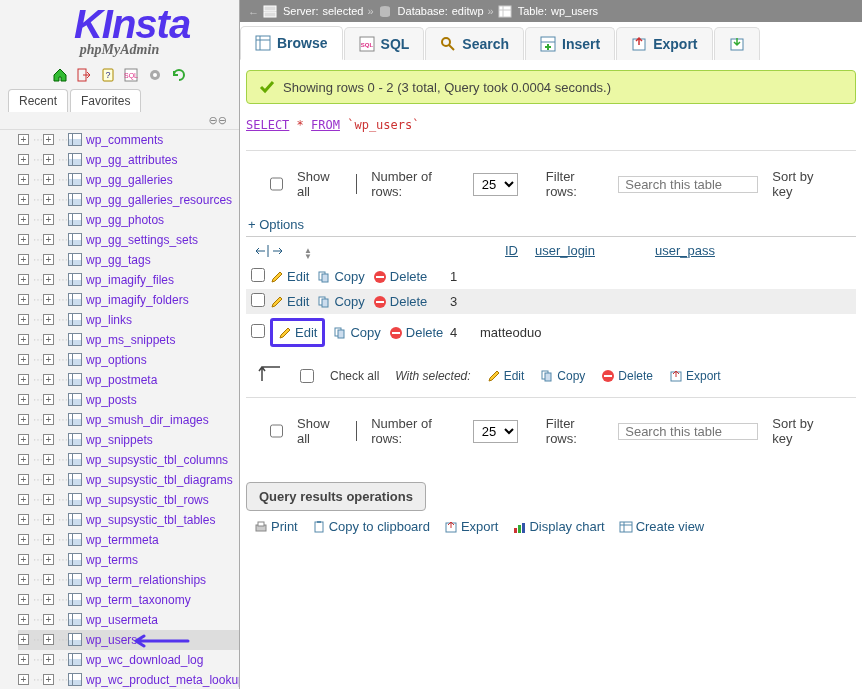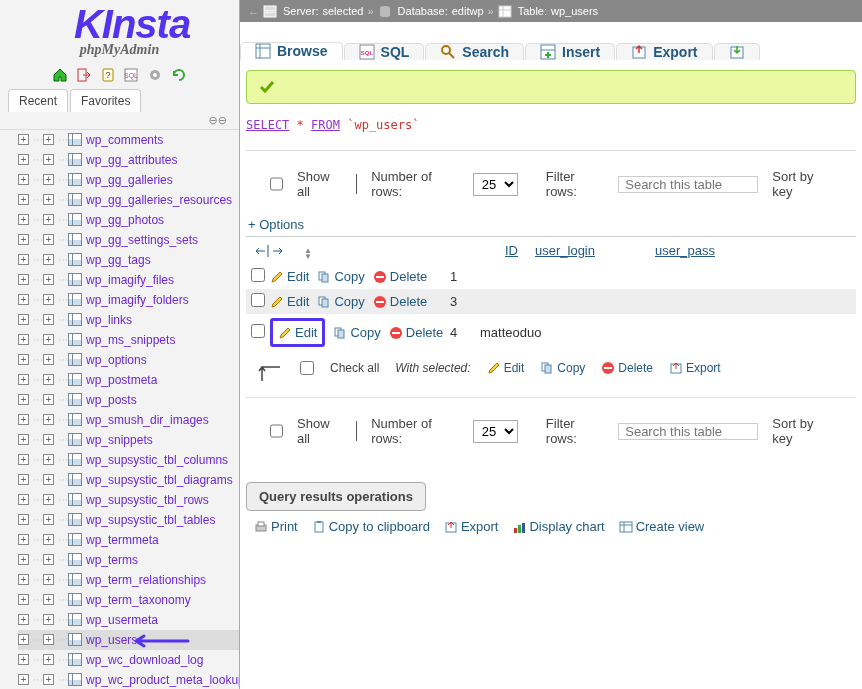--- a/index.html
+++ b/index.html
@@ -23,21 +23,21 @@
 .tbl-icon::before { content: ""; position: absolute; top: 0; left: 3px; width: 1px; height: 100%; background: #789; }
 .tbl-name { color: #6d28d9; }
 .arrow-annot { position: absolute; top: 634px; left: 130px; width: 60px; height: 14px; pointer-events: none; }
 
 .main { flex: 1; display: flex; flex-direction: column; overflow: hidden; }
 .breadcrumb { background: #888; color: #fff; height: 22px; display: flex; align-items: center; padding: 0 8px; font-size: 11px; gap: 4px; }
 .breadcrumb .sep { color: #ccc; }
 .breadcrumb a { color: #fff; text-decoration: none; }
 .bc-icon { width: 14px; height: 13px; display: inline-block; vertical-align: middle; margin-right: 2px; }
 .main-tabs { display: flex; background: #fff; border-bottom: none; height: 38px; align-items: flex-end; }
-.main-tab { display: flex; align-items: center; gap: 6px; padding: 0 14px; border: 1px solid #ddd; border-bottom: none; border-radius: 5px 5px 0 0; margin-right: 1px; font-size: 14px; font-weight: bold; color: #235a81; cursor: pointer; background: #f6f6f6; }
+.main-tab { display: flex; align-items: center; gap: 6px; padding: 8px 14px; border: 1px solid #ddd; border-bottom: none; border-radius: 5px 5px 0 0; margin-right: 1px; font-size: 14px; font-weight: bold; color: #235a81; cursor: pointer; background: #f6f6f6; }
 .main-tab.active { background: #fff; border-bottom: 1px solid #fff; }
 .main-tab .ico { width: 16px; height: 16px; }
 .content { padding: 10px 6px; overflow-x: hidden; }
 .success-bar { background: #ebf8a4; border: 1px solid #a2d246; padding: 8px 12px; border-radius: 4px; display: flex; align-items: center; gap: 8px; margin-bottom: 10px; }
 .check-ico { width: 16px; height: 16px; }
 .sql-query { font-family: Menlo, monospace; font-size: 12px; padding: 4px 0 12px; }
 .sql-query .kw { color: #9932cc; text-decoration: underline; }
 .sql-query .star { color: #c33; }
 .sql-query .tbl { color: #c33; }
 hr.sep-line { border: none; border-top: 1px solid #ddd; margin: 6px 0 14px; }
@@ -58,21 +58,21 @@
 .data-row.odd { background: #fff; }
 .data-row.even { background: #eee; }
 .col-chk { width: 24px; text-align: center; }
 .col-actions { width: 180px; display: flex; align-items: center; gap: 8px; }
 .col-id { width: 30px; color: #333; }
 .col-login { width: 120px; color: #333; }
 .col-pass { flex: 1; }
 .action-link { display: inline-flex; align-items: center; gap: 3px; color: #235a81; cursor: pointer; }
 .action-link.highlighted { border: 3px solid #5333ed; padding: 4px 5px; border-radius: 3px; }
 .ico-sm { width: 14px; height: 14px; flex-shrink: 0; }
-.bulk-row { display: flex; align-items: flex-start; gap: 16px; padding: 10px 0 8px 10px; font-size: 12px; }
+.bulk-row { display: flex; align-items: flex-end; gap: 16px; padding: 10px 0 8px 10px; font-size: 12px; }
 .arrow-up { width: 28px; height: 22px; }
 .bulk-row .lbl { font-style: italic; color: #444; }
 .qro-box { border: 1px solid #aaa; background: #eee; display: inline-block; padding: 6px 12px; border-radius: 4px; font-weight: bold; color: #444; margin: 18px 0 8px; font-size: 13px; }
 .qro-links { display: flex; gap: 14px; padding: 0 8px 18px; }
 input[type=checkbox] { width: 14px; height: 14px; }
 </style>
 </head>
 <body>
 
 <div class="layout">
@@ -410,20 +410,21 @@
             <path d="M8 2 L8 9 M5 6 L8 9 L11 6" fill="none" stroke="#3a3" stroke-width="1.5"></path>
           </svg>
         </div>
       </div>
 
     <div class="content">
       <div class="success-bar">
         <svg class="check-ico" viewBox="0 0 16 16">
             <path d="M2 8 L6 12 L14 3" fill="none" stroke="#6a0" stroke-width="3"></path>
           </svg>
+        <span>Showing rows 0 - 2 (3 total, Query took 0.0004 seconds.)</span>
       </div>
 
       <div class="sql-query">
         <span class="kw">SELECT</span>
         <span class="star">*</span>
         <span class="kw">FROM</span>
         <span class="tbl">`wp_users`</span>
       </div>
 
       <hr class="sep-line">

